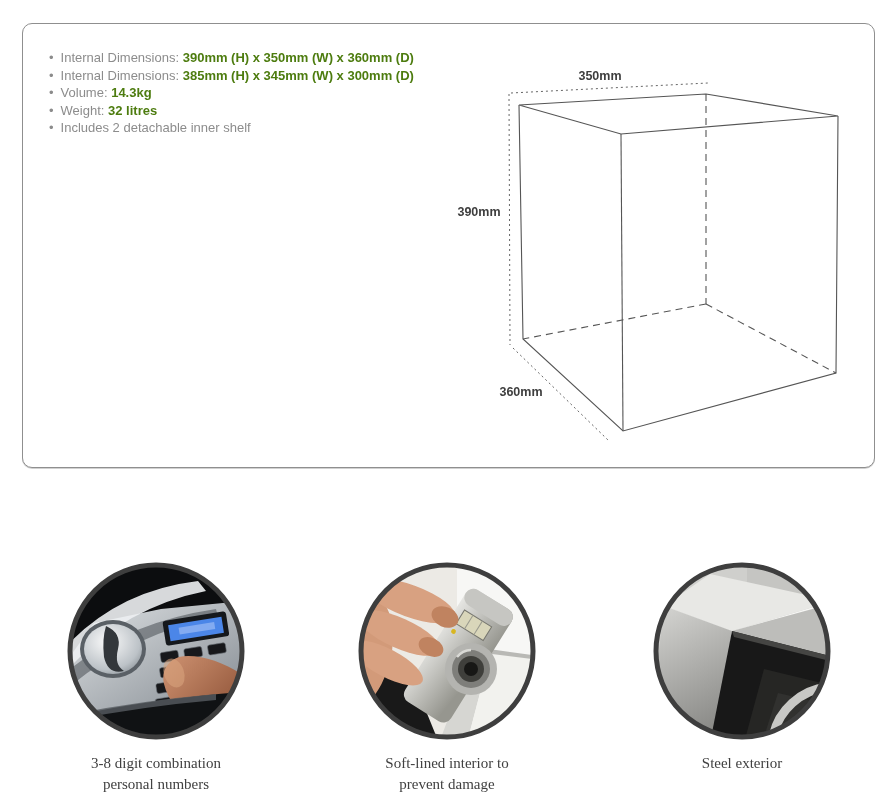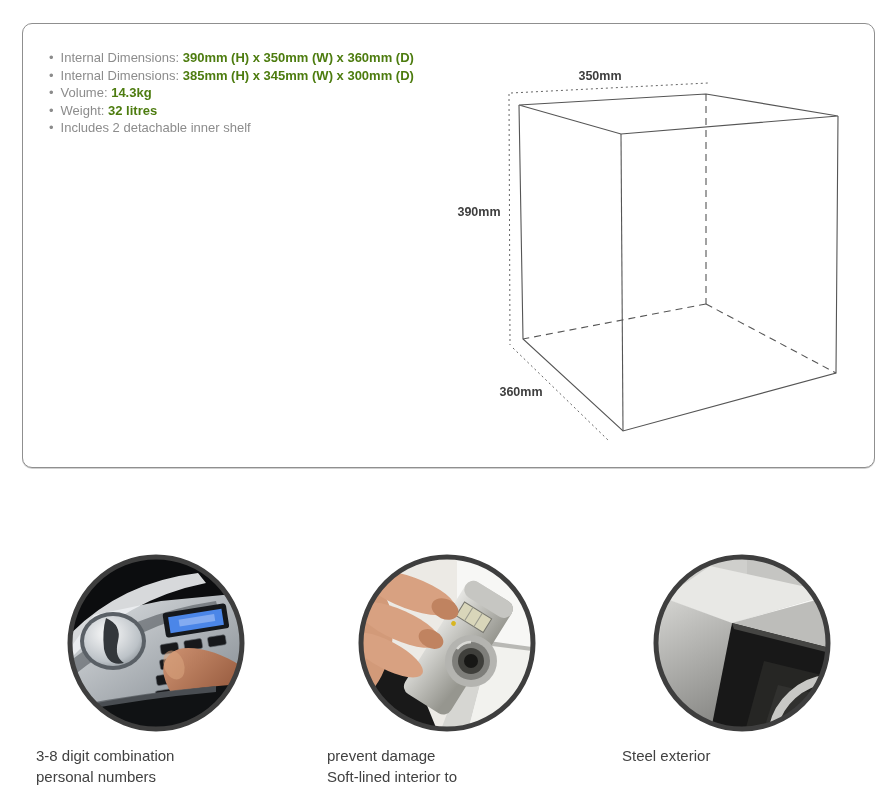--- a/index.html
+++ b/index.html
@@ -16,21 +16,21 @@
   .bullets{
     list-style:none;margin:0;padding:0;
     position:absolute;left:26px;top:25px;
     font-size:13px;line-height:17.5px;color:#8c8c8c;
   }
   .bullets li::before{content:"\2022";margin-right:7px;color:#8c8c8c;}
   .spec-value{font-weight:700;color:#4d7c0f;}
   .cube-svg{position:absolute;left:428px;top:32px;}
   .dim-label{font-size:12.5px;font-weight:700;fill:#3e3e3e;font-family:"Liberation Sans",sans-serif;}
   .features{position:absolute;left:0;top:553px;width:892px;height:246px;}
-  .feature{position:absolute;top:0;width:240px;}
+  .feature{position:absolute;top:8px;width:240px;text-align:center;font-family:Liberation Serif, serif;}
   .feature.f0{left:36px;}
   .feature.f1{left:327px;}
   .feature.f2{left:622px;}
   .photo{width:180px;height:180px;margin:0 auto;}
   .caption{margin-top:12px;font-size:15px;line-height:21px;color:#414141;}
 </style>
 </head>
 <body>
 
 <div>
@@ -189,22 +189,22 @@
               <ellipse cx="42" cy="72" rx="45" ry="15" transform="rotate(24 42 72)"></ellipse>
               <ellipse cx="30" cy="102" rx="40" ry="14" transform="rotate(28 30 102)"></ellipse>
               <ellipse cx="88" cy="56" rx="14" ry="10" transform="rotate(24 88 56)" fill="#c08360"></ellipse>
               <ellipse cx="74" cy="86" rx="13" ry="9" transform="rotate(26 74 86)" fill="#c08360"></ellipse>
             </g>
           </g>
           <circle cx="90" cy="90" r="86" fill="none" stroke="#3e3e3e" stroke-width="5"></circle>
         </svg>
       </div>
       <div class="caption">
+        <div>Soft-lined interior to</div>
         <div>prevent damage</div>
-        <div>Soft-lined interior to</div>
       </div>
     </div>
 
     <div class="feature f2">
       <div class="photo">
         <svg width="180" height="180" viewBox="0 0 180 180">
           <defs>
             <clipPath id="sclip">
                 <circle cx="90" cy="90" r="85"></circle>
               </clipPath>

